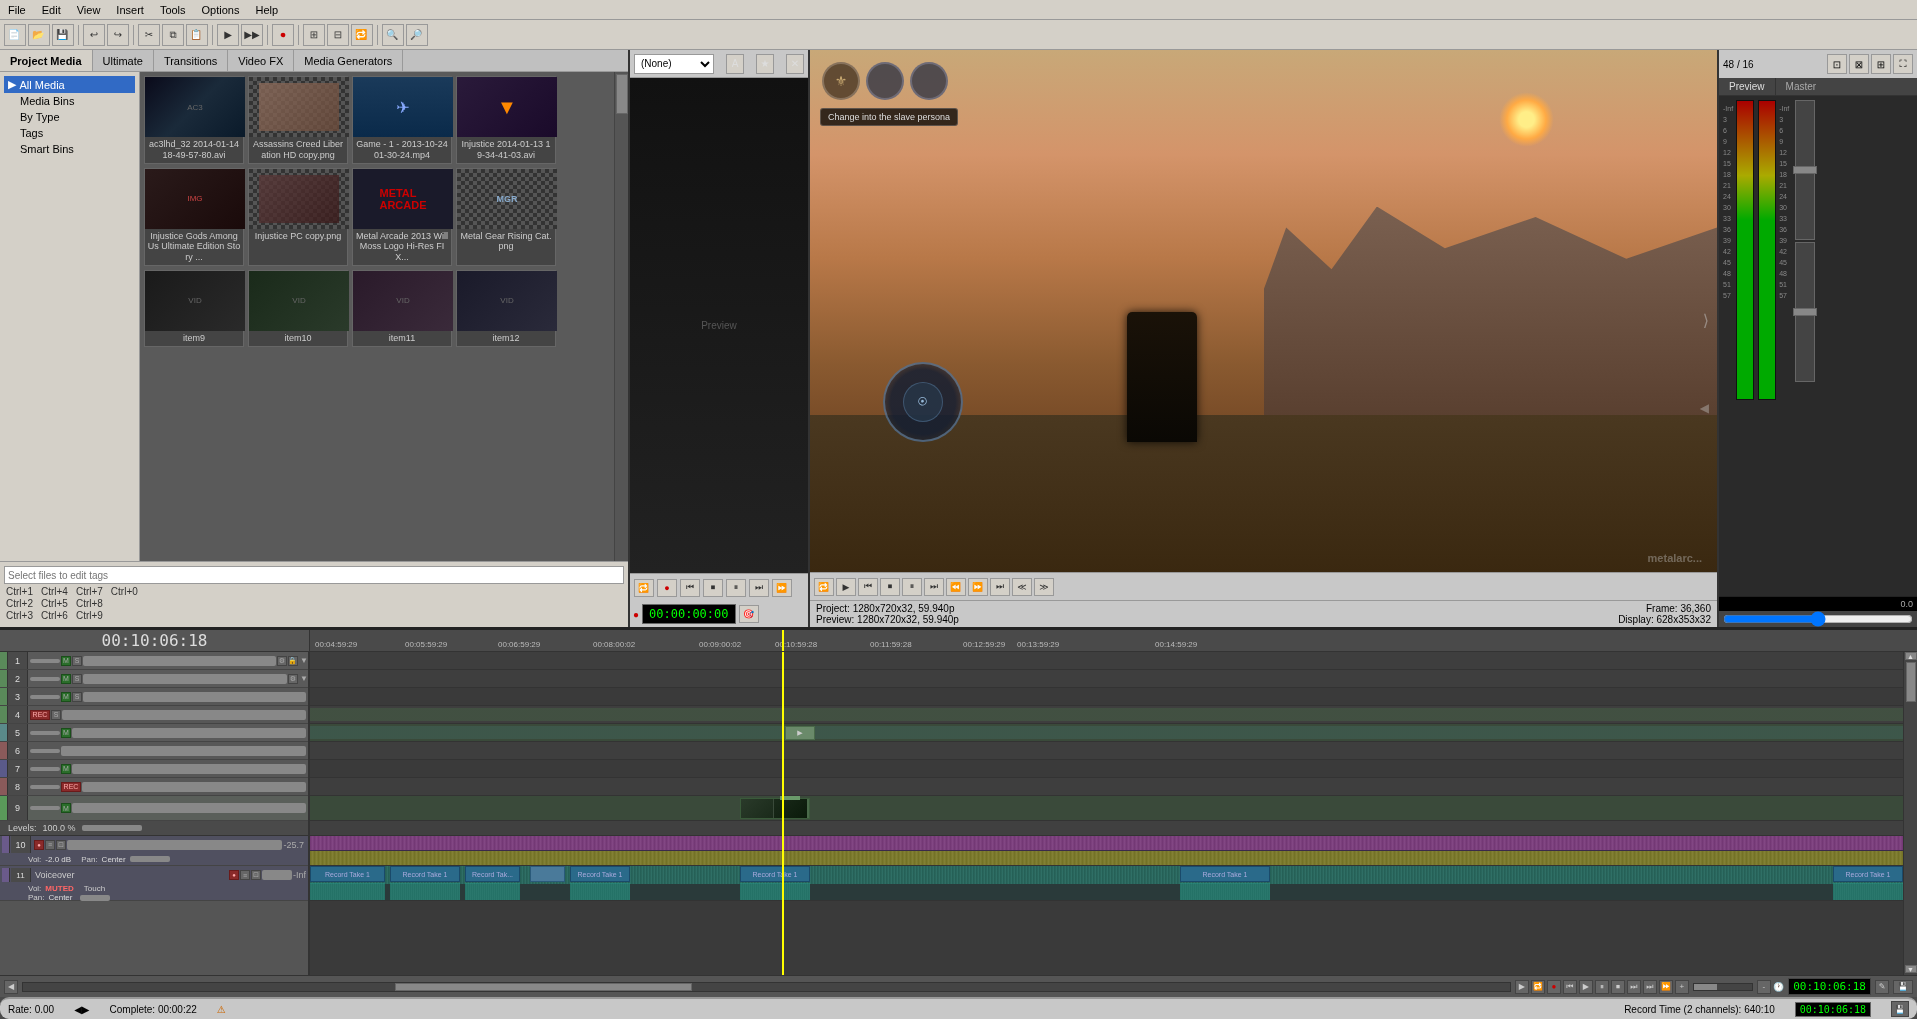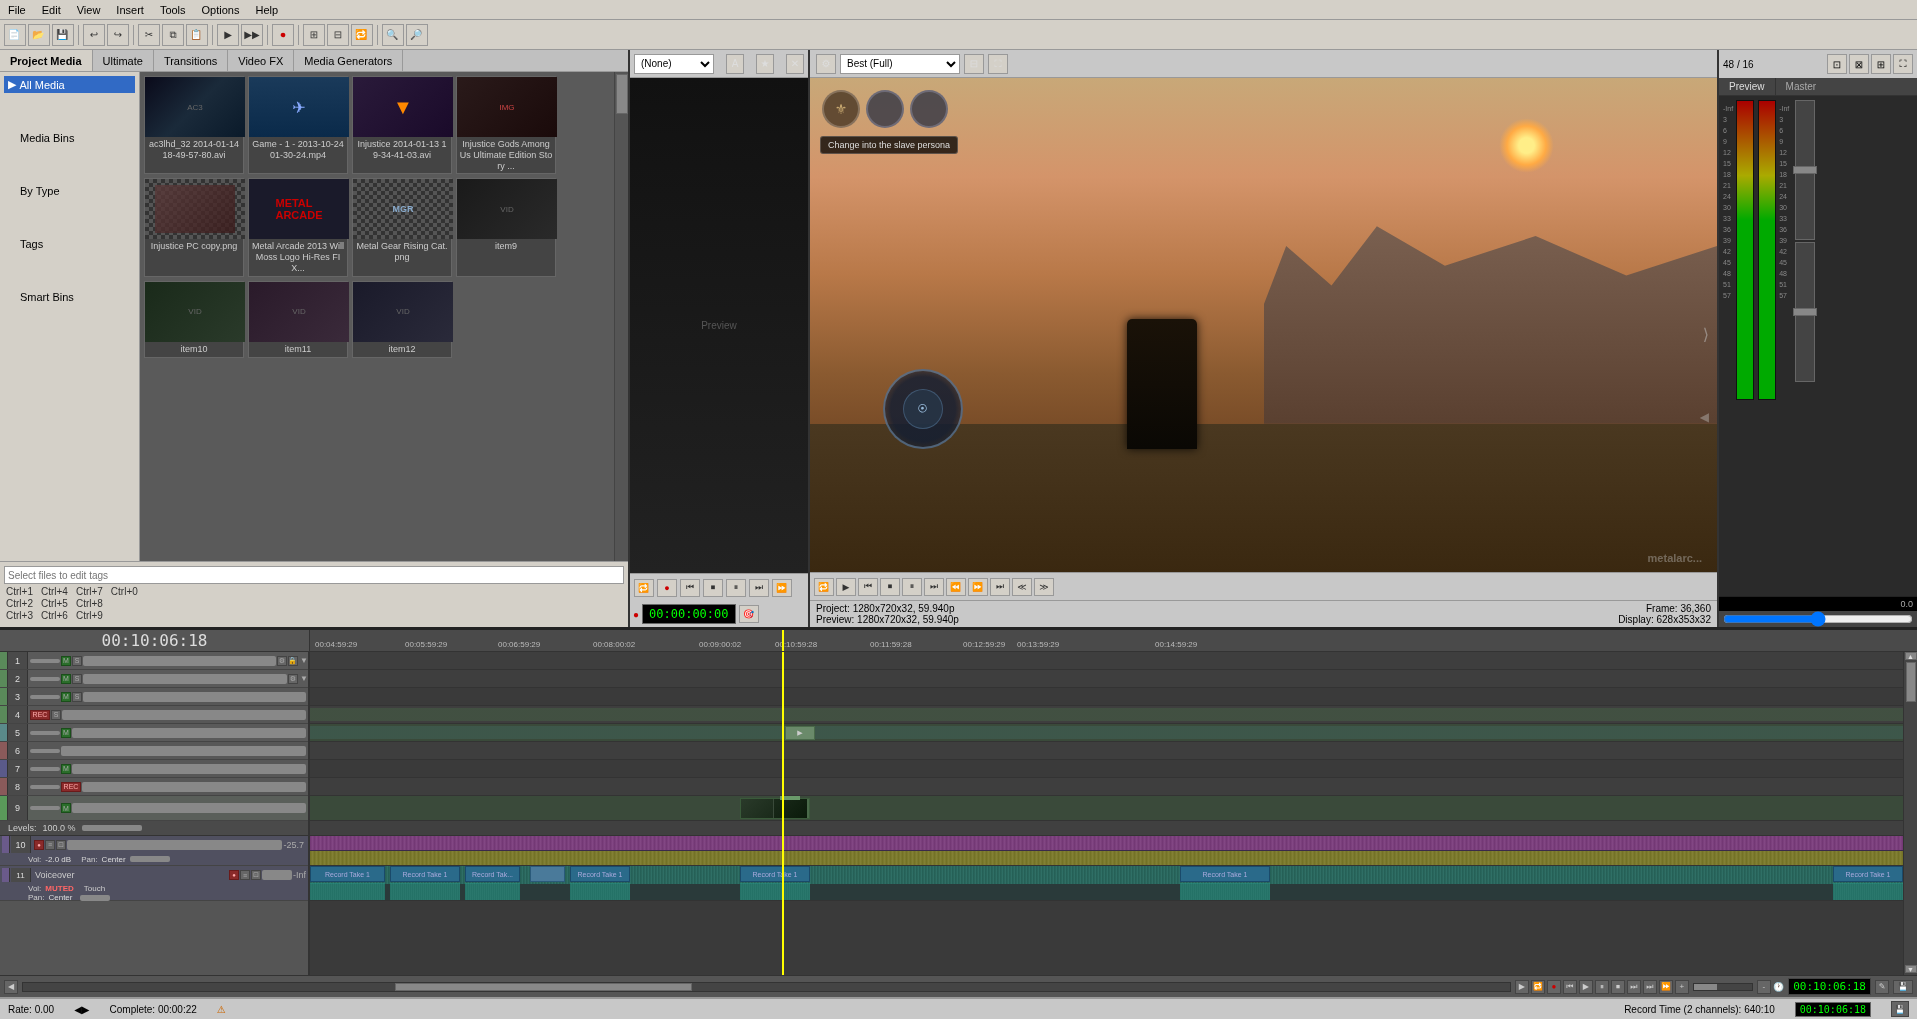--- a/index.html
+++ b/index.html
@@ -19,21 +19,21 @@
     
     
     .pm-tabs { display: flex; background: #c0c0c0; border-bottom: 1px solid #999; height: 22px; }
     .pm-tab { padding: 3px 10px; font-size: 11px; cursor: pointer; color: #000; border-right: 1px solid #999; display: flex; align-items: center; }
     .pm-tab.active { background: #d4d0c8; font-weight: bold; }
     
     
     .media-tree { width: 140px; background: #d4d0c8; border-right: 1px solid #999; padding: 4px; flex-shrink: 0; }
     .tree-item { padding: 2px 4px; font-size: 11px; color: #000; cursor: pointer; display: flex; align-items: center; gap: 3px; }
     .tree-item.selected { background: #316ac5; color: #fff; }
-    .tree-indent { margin-left: 12px; margin-top: 37px; }
+    .tree-indent { margin-left: 12px; }
     
     
     .media-content { flex: 1; background: #5a5a5a; overflow-y: auto; }
     .media-grid { display: flex; flex-wrap: wrap; padding: 4px; gap: 4px; }
     .media-item { width: 100px; background: #444; border: 1px solid #666; cursor: pointer; }
     .media-thumb { width: 100px; height: 60px; background: #333; overflow: hidden; display: flex; align-items: center; justify-content: center; }
     .media-label { font-size: 9px; color: #ccc; padding: 2px; text-align: center; word-break: break-all; line-height: 1.2; }
     
     .pm-bottom { background: #d4d0c8; border-top: 1px solid #999; padding: 4px; }
     .pm-tags-input { width: 100%; border: 1px solid #999; background: #fff; height: 18px; font-size: 10px; padding: 1px 3px; color: #666; }
@@ -45,21 +45,21 @@
     .preview-dropdown { background: #fff; border: 1px solid #999; height: 20px; font-size: 10px; padding: 0 2px; min-width: 80px; }
     .preview-btn { background: #d4d0c8; border: 1px solid #999; width: 20px; height: 20px; display: flex; align-items: center; justify-content: center; cursor: pointer; font-size: 10px; }
     
     .preview-area { flex: 1; background: #000; display: flex; align-items: center; justify-content: center; position: relative; overflow: hidden; }
     
     .preview-controls { background: #c8c8c8; height: 28px; display: flex; align-items: center; padding: 2px 4px; gap: 3px; border-top: 1px solid #999; }
     .ctrl-btn { background: #d4d0c8; border: 1px solid #999; width: 20px; height: 18px; display: flex; align-items: center; justify-content: center; cursor: pointer; font-size: 9px; color: #333; }
     .timecode-display { background: #000; color: #0f0; font-family: monospace; font-size: 12px; padding: 2px 6px; border: 1px solid #666; min-width: 90px; text-align: center; }
     
     
-    .statusbar { background: #c8c8c8; height: 22px; display: flex; align-items: center; padding: 0 8px; border-top: 2px solid #999; font-size: 10px; color: #000; gap: 20px; }
+    .statusbar { background: #c8c8c8; height: 22px; display: flex; align-items: center; padding: 0 8px; border-top: 2px solid #999; font-size: 10px; color: #000; gap: 20px; border-radius: 9px; }
     
     
     ::-webkit-scrollbar { width: 12px; height: 12px; }
     ::-webkit-scrollbar-track { background: #555; }
     ::-webkit-scrollbar-thumb { background: #888; border: 1px solid #666; }
   </style>
 </head>
 <body>
 
 <div class="menubar">
@@ -135,20 +135,26 @@
         <div class="media-content">
           <div class="media-grid">
 
             <div class="media-item">
               <div class="media-thumb" style="background: linear-gradient(135deg, #0a0a1a, #1a2a3a, #0a1a2a);">
                 <span style="font-size:8px;color:#666;">AC3</span>
               </div>
               <div class="media-label">ac3lhd_32 2014-01-14 18-49-57-80.avi</div>
             </div>
             <div class="media-item">
+              <div class="media-thumb" style="background: repeating-conic-gradient(#555 0% 25%, #333 0% 50%) 0 0 / 8px 8px;">
+                <div style="background:linear-gradient(135deg,#8a6a5a,#6a4a3a);width:80%;height:80%;opacity:0.8;"></div>
+              </div>
+              <div class="media-label">Assassins Creed Liberation HD copy.png</div>
+            </div>
+            <div class="media-item">
               <div class="media-thumb" style="background: linear-gradient(180deg,#1a3a5a,#0a2a4a);">
                 <span style="color:#88aaff;font-size:16px;">✈</span>
               </div>
               <div class="media-label">Game - 1 - 2013-10-24 01-30-24.mp4</div>
             </div>
             <div class="media-item">
               <div class="media-thumb" style="background:linear-gradient(135deg,#2a1a3a,#1a0a2a);">
                 <span style="color:#ff8800;font-size:20px;">▼</span>
               </div>
               <div class="media-label">Injustice 2014-01-13 19-34-41-03.avi</div>
@@ -265,28 +271,20 @@
 
       <div style="background:#c8c8c8;padding:3px;display:flex;align-items:center;gap:3px;">
         <span style="color:#c00;font-size:10px;">●</span>
         <div class="timecode-display">00:00:00:00</div>
         <div class="ctrl-btn">🎯</div>
       </div>
     </div>
 
     <div style="flex:1; background:#000; display:flex; flex-direction:column; position:relative;">
 
-      <div style="background:#c8c8c8;height:28px;display:flex;align-items:center;padding:2px 6px;gap:4px;border-bottom:1px solid #999;">
-        <div class="preview-btn">⚙</div>
-        <select class="preview-dropdown" style="min-width:120px;">
-          <option>Best (Full)</option>
-        </select>
-        <div class="preview-btn">⊟</div>
-        <div class="preview-btn">⛶</div>
-      </div>
 
       <div style="flex:1;position:relative;overflow:hidden;">
 
         <div style="position:absolute;inset:0;background:linear-gradient(180deg, #c8a878 0%, #d4946a 20%, #b87848 40%, #8a5a30 60%, #6a4020 80%, #4a2810 100%);"></div>
 
         <div style="position:absolute;top:8%;right:18%;width:55px;height:55px;background:radial-gradient(circle,#ffee88 20%,#ffaa44 50%,transparent 70%);border-radius:50%;"></div>
 
         <div style="position:absolute;bottom:30%;left:50%;right:0;top:30%;background:linear-gradient(180deg,#7a6050 0%,#5a4030 100%);clip-path:polygon(0 40%,5% 10%,15% 30%,25% 0%,40% 20%,60% 5%,80% 25%,100% 10%,100% 100%,0% 100%);"></div>
 
         <div style="position:absolute;bottom:0;left:0;right:0;height:30%;background:linear-gradient(180deg,#4a3820 0%,#3a2810 100%);"></div>

